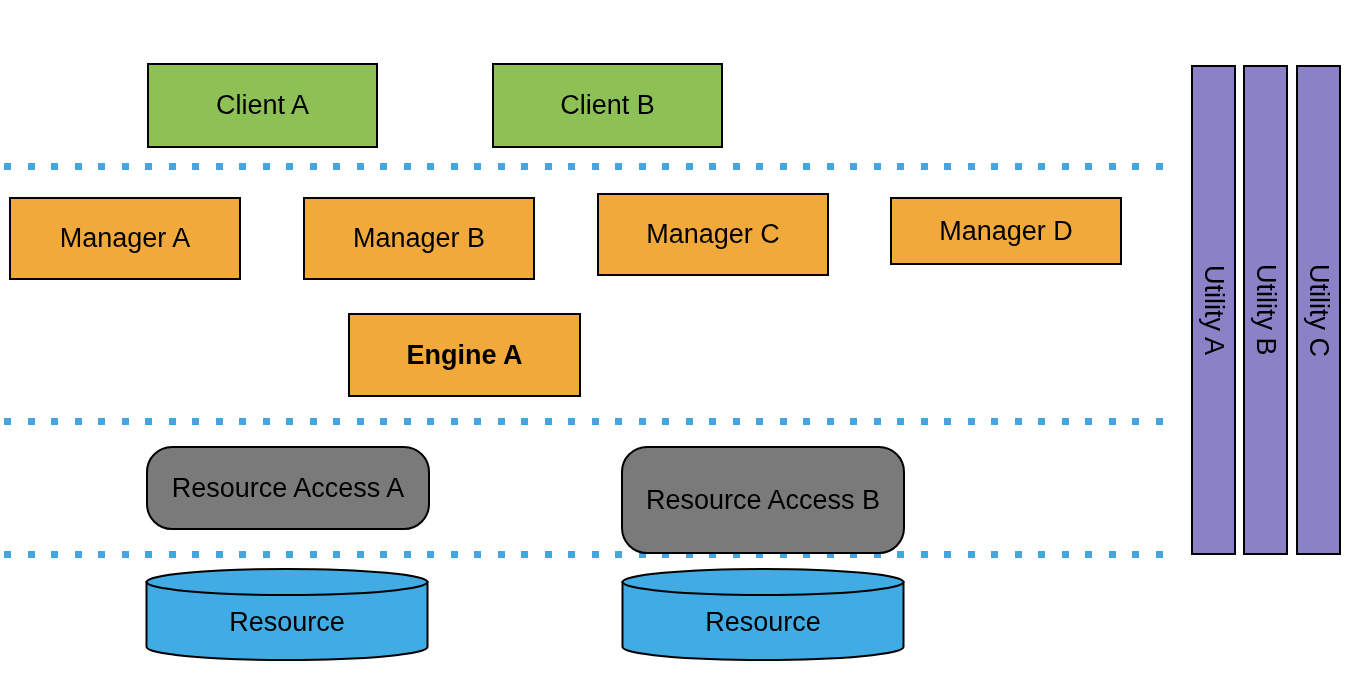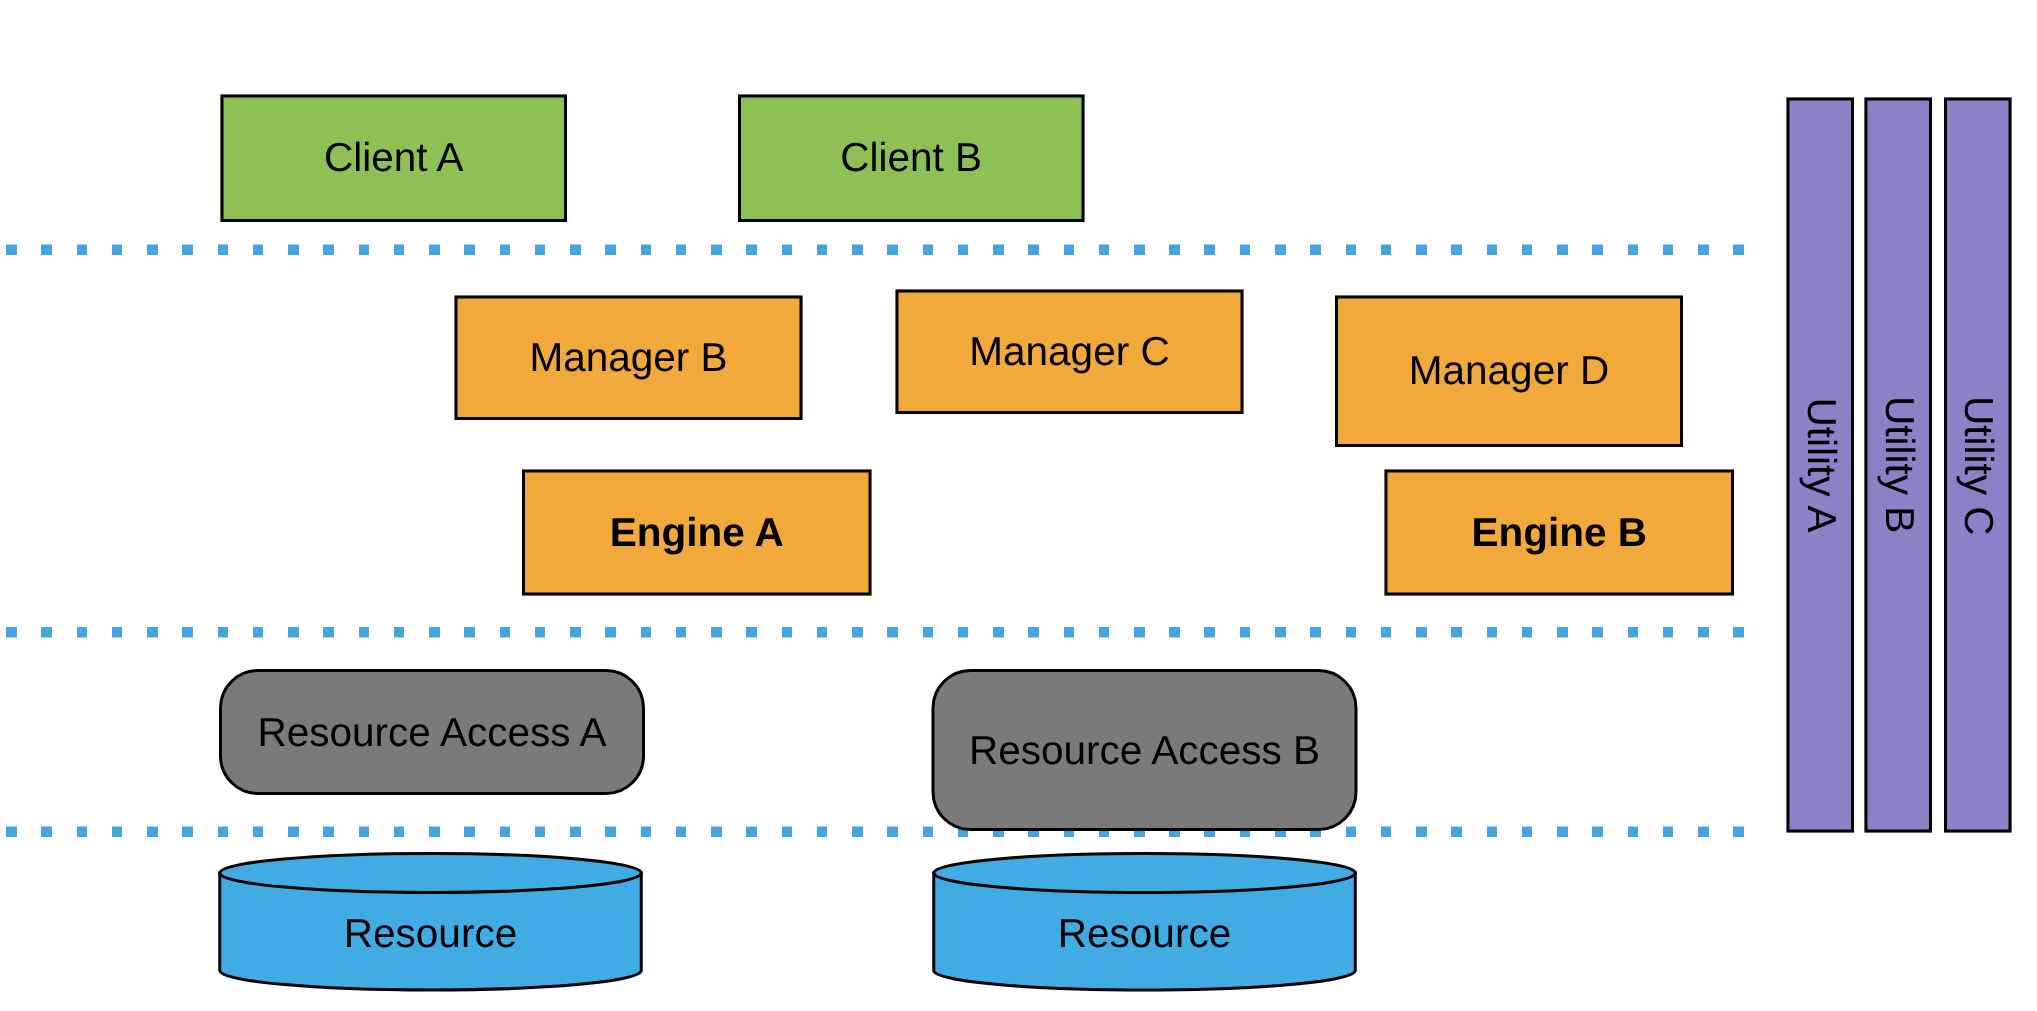--- a/index.html
+++ b/index.html
@@ -28,21 +28,21 @@
   .raccess{background:var(--resource_access_fill,#7a7a7a);border-radius:26px;}
   .utility{
     background:var(--utility_fill,#8b81c7);
     writing-mode:vertical-rl;
   }
   .client-a{left:147px;top:63px;width:231px;height:85px;}
   .client-b{left:492px;top:63px;width:231px;height:85px;}
   .manager-a{left:9px;top:197px;width:232px;height:83px;}
   .manager-b{left:303px;top:197px;width:232px;height:83px;}
   .manager-c{left:597px;top:193px;width:232px;height:83px;}
-  .manager-d{left:890px;top:197px;width:232px;height:101px;}
+  .manager-d{left:890px;top:197px;width:232px;height:68px;}
   .engine-a{left:348px;top:313px;width:233px;height:84px;}
   .engine-b{left:923px;top:313px;width:233px;height:84px;}
   .raccess-a{left:146px;top:446px;width:284px;height:84px;}
   .raccess-b{left:621px;top:446px;width:284px;height:108px;}
   .utility-a{left:1191px;top:65px;width:45px;height:490px;}
   .utility-b{left:1243px;top:65px;width:45px;height:490px;}
   .utility-c{left:1296px;top:65px;width:45px;height:490px;}
   .divider{
     position:absolute;
     left:4px;width:1159px;height:7px;
@@ -72,35 +72,35 @@
     <span class="label">Client A</span>
   </div>
   <div class="node client client-b">
     <span class="label">Client B</span>
   </div>
 
   <div class="divider divider-1"></div>
   <div class="divider divider-2"></div>
   <div class="divider divider-3"></div>
 
+  <div class="node manager manager-a">
+    <span class="label">Manager A</span>
+  </div>
   <div class="node manager manager-b">
     <span class="label">Manager B</span>
   </div>
   <div class="node manager manager-c">
     <span class="label">Manager C</span>
   </div>
   <div class="node manager manager-d">
     <span class="label">Manager D</span>
   </div>
 
   <div class="node engine engine-a">
     <span class="label">Engine A</span>
-  </div>
-  <div class="node engine engine-b">
-    <span class="label">Engine B</span>
   </div>
 
   <div class="node raccess raccess-a">
     <span class="label">Resource Access A</span>
   </div>
   <div class="node raccess raccess-b">
     <span class="label">Resource Access B</span>
   </div>
 
   <div class="cylinder cylinder-1">

